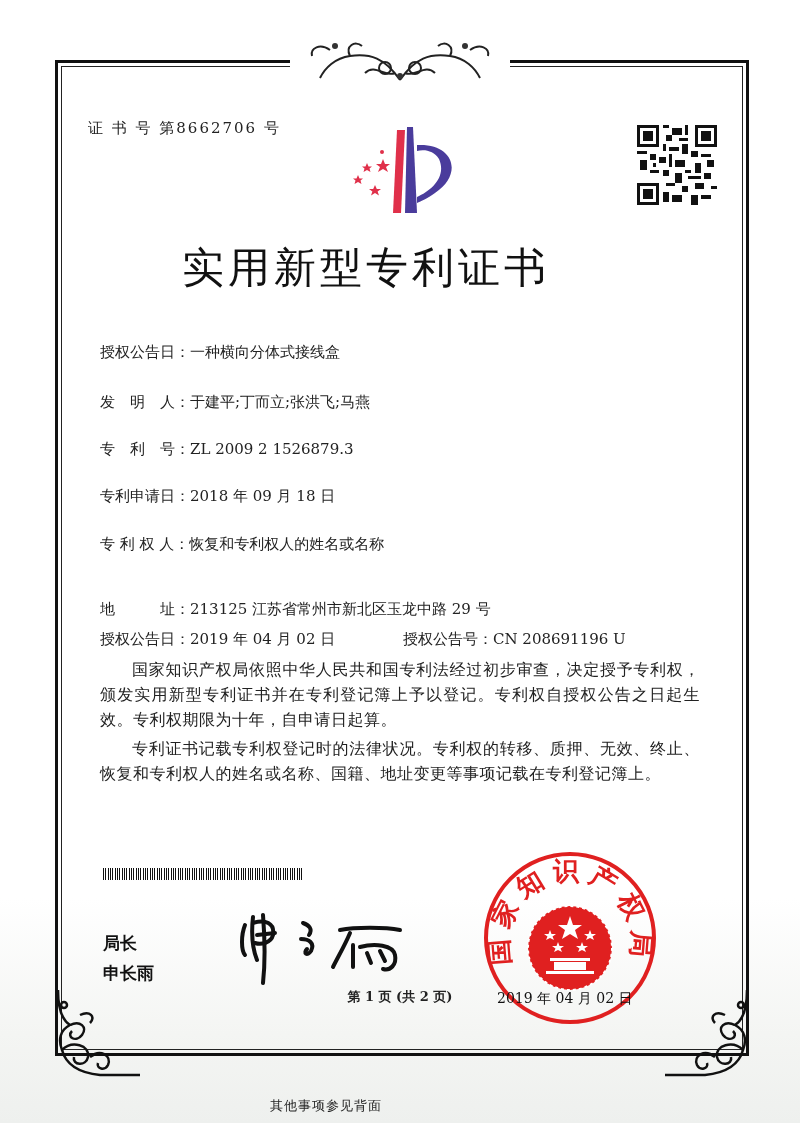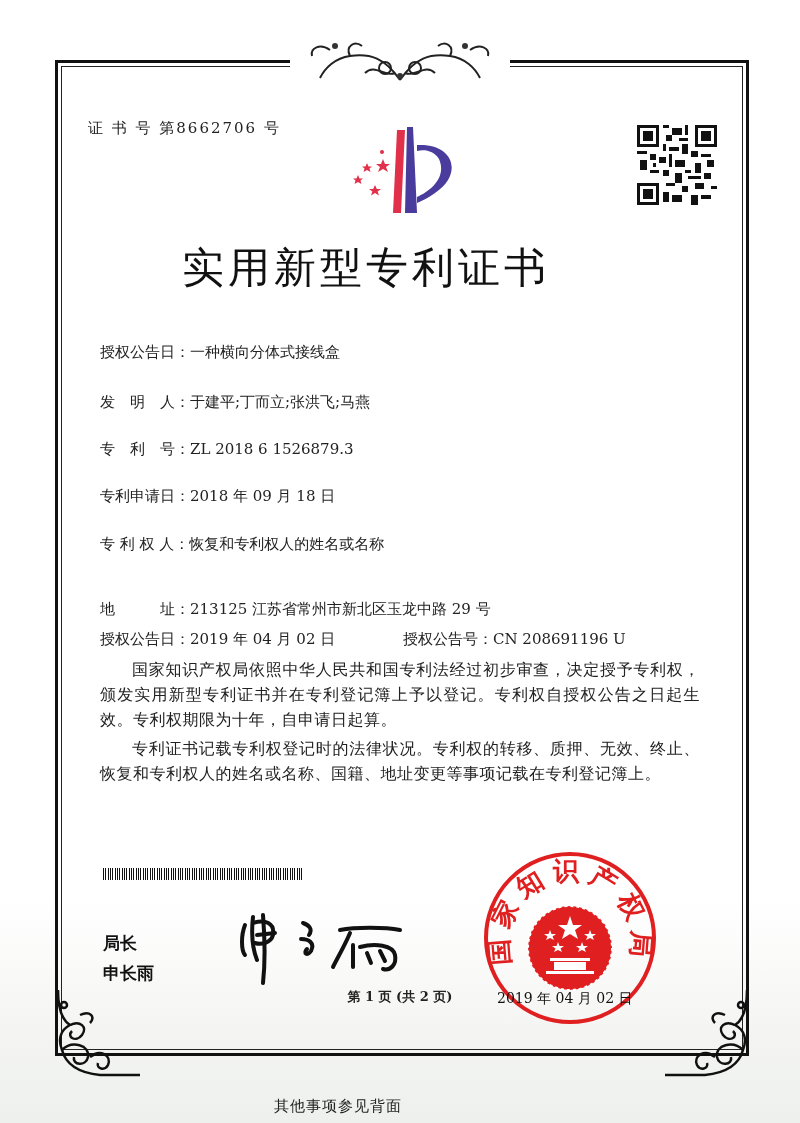--- a/index.html
+++ b/index.html
@@ -62,22 +62,22 @@
     .signature { position: absolute; left: 235px; top: 905px; width: 180px; height: 80px; }
     .seal { position: absolute; left: 480px; top: 848px; width: 180px; height: 180px; }
     .seal-date {
       position: absolute; left: 497px; top: 990px; font-size: 14px; color: #111;
     }
     .page-no {
       position: absolute; left: 0; width: 800px; text-align: center; top: 988px;
       font-size: 13px; font-weight: bold; color: #222;
     }
     .back-note {
-      position: absolute; left: 14px; width: 648px; text-align: center; top: 1097px;
-      font-size: 15px; color: #222; letter-spacing: 1px;
+      position: absolute; left: 2px; width: 648px; text-align: center; top: 1097px;
+      font-size: 13px; color: #222; letter-spacing: 1px;
     }
   </style>
 </head>
 <body>
 
 <div class="sheet-bg"></div>
 
 <div class="frame-outer"></div>
 <div class="frame-inner"></div>
 
@@ -200,21 +200,21 @@
 
 <div class="title">实用新型专利证书</div>
 
 <div class="field" style="top:343px">
   <span class="lbl">授权公告日：</span><span>一种横向分体式接线盒</span>
 </div>
 <div class="field" style="top:393px">
   <span class="lbl">发　明　人：</span><span>于建平;丁而立;张洪飞;马燕</span>
 </div>
 <div class="field" style="top:440px">
-  <span class="lbl">专　利　号：</span><span>ZL 2018 6 1526879.3</span>
+  <span class="lbl">专　利　号：</span><span>ZL 2009 2 1526879.3</span>
 </div>
 <div class="field" style="top:487px">
   <span class="lbl">专利申请日：</span><span>2018 年 09 月 18 日</span>
 </div>
 <div class="field" style="top:535px">
   <span class="lbl">专 利 权 人：</span><span>恢复和专利权人的姓名或名称</span>
 </div>
 <div class="field" style="top:600px">
   <span class="lbl">地　　　址：</span><span>213125 江苏省常州市新北区玉龙中路 29 号</span>
 </div>

